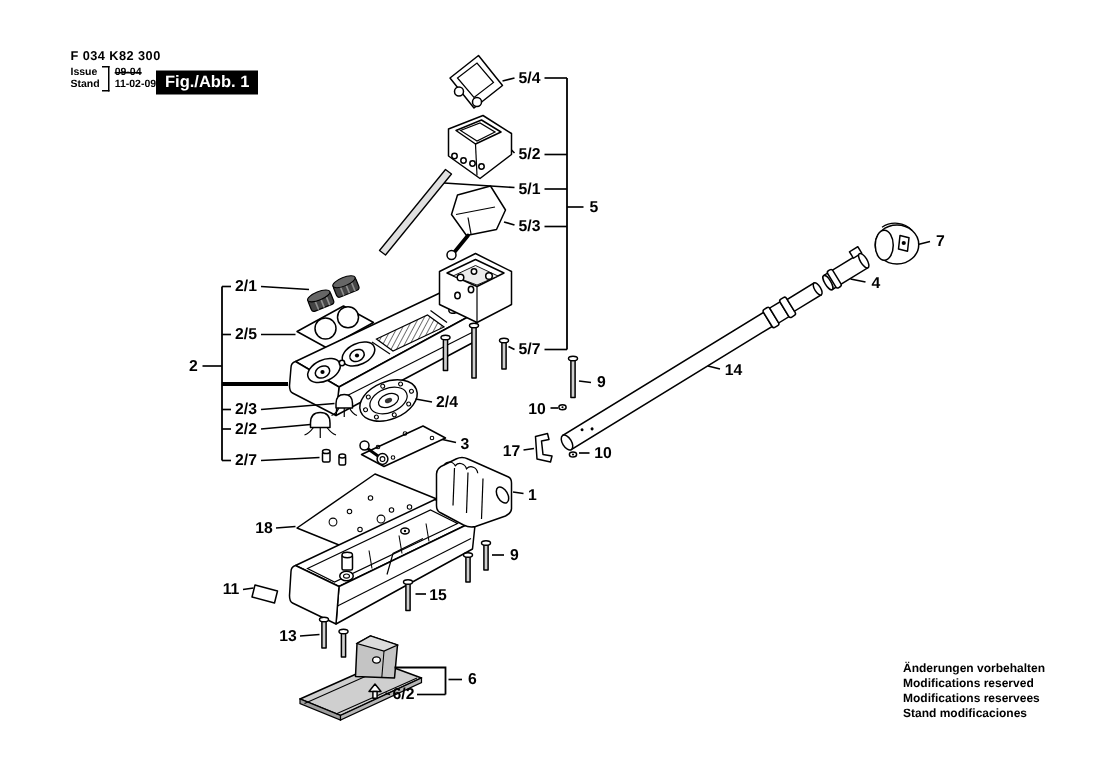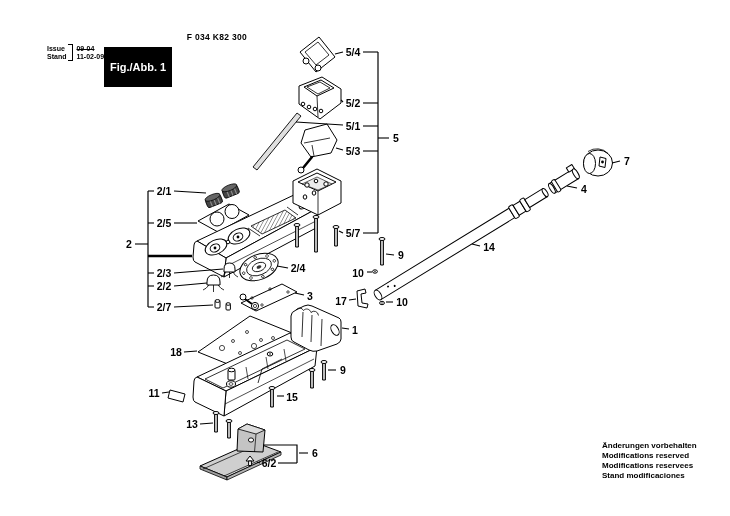--- a/index.html
+++ b/index.html
@@ -1,28 +1,28 @@
 <!DOCTYPE html>
 <html><head>
 <meta charset="utf-8">
 <style>
   html,body{margin:0;padding:0;background:#fff;}
   .page{position:relative;width:730px;height:516px;background:#fff;overflow:hidden;
         font-family:"Liberation Sans",sans-serif;color:#000;}
   svg{position:absolute;left:0;top:0;}
   
   .titleblock{position:absolute;left:47px;top:32px;width:200px;}
-  .pn{font-size:8.5px;font-weight:bold;letter-spacing:.3px;text-align:right;}
+  .pn{font-size:8.5px;font-weight:bold;letter-spacing:.3px;}
   .rev{display:flex;align-items:center;margin-top:2px;}
   .rev-words span{display:block;font-size:7px;font-weight:bold;line-height:8px;}
   .rev-brace{width:4px;height:15px;border:1px solid #000;border-left:none;margin:0 3px 0 2px;}
   .rev-dates span{display:block;font-size:7px;font-weight:bold;line-height:8px;}
   .strike{text-decoration:line-through;}
   .figbox{position:absolute;left:57px;top:15px;background:#000;color:#fff;
-          font-size:11px;font-weight:bold;padding:14px 6px;white-space:nowrap;}
+          font-size:11px;font-weight:bold;padding:2px 6px;white-space:nowrap;}
   
   .notes{position:absolute;left:602px;top:441px;font-size:8px;line-height:10px;font-weight:bold;}
   
   .pf{fill:#fff;stroke:#000;stroke-width:1;stroke-linejoin:round;}
   .pg{fill:#cfcfcf;stroke:#000;stroke-width:1;stroke-linejoin:round;}
   .pd{fill:#454545;stroke:#000;stroke-width:.8;}
   .ln{fill:none;stroke:#000;stroke-width:.8;}
   .thin{fill:none;stroke:#000;stroke-width:.7;}
   text.plabel{font-family:"Liberation Sans",sans-serif;font-size:10.5px;font-weight:bold;
               text-anchor:middle;dominant-baseline:central;fill:#000;}

